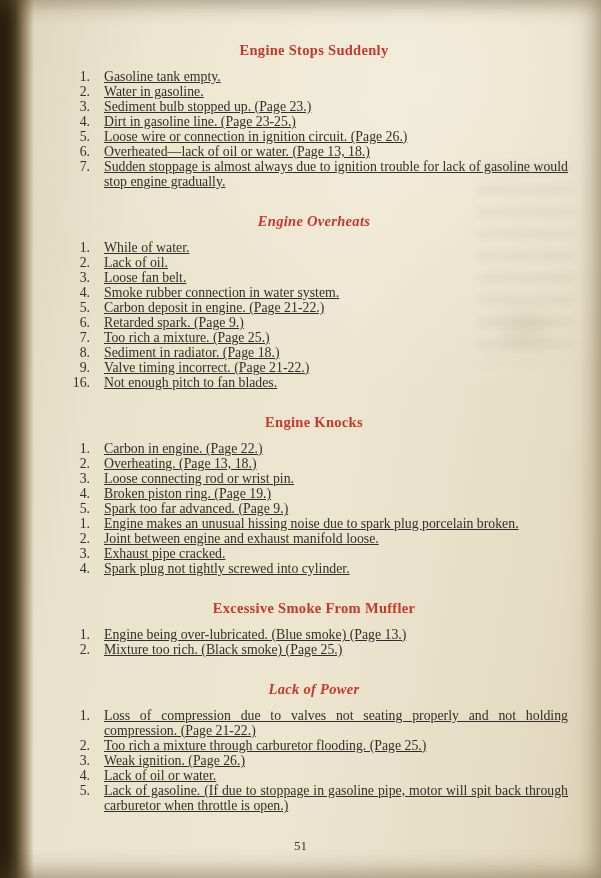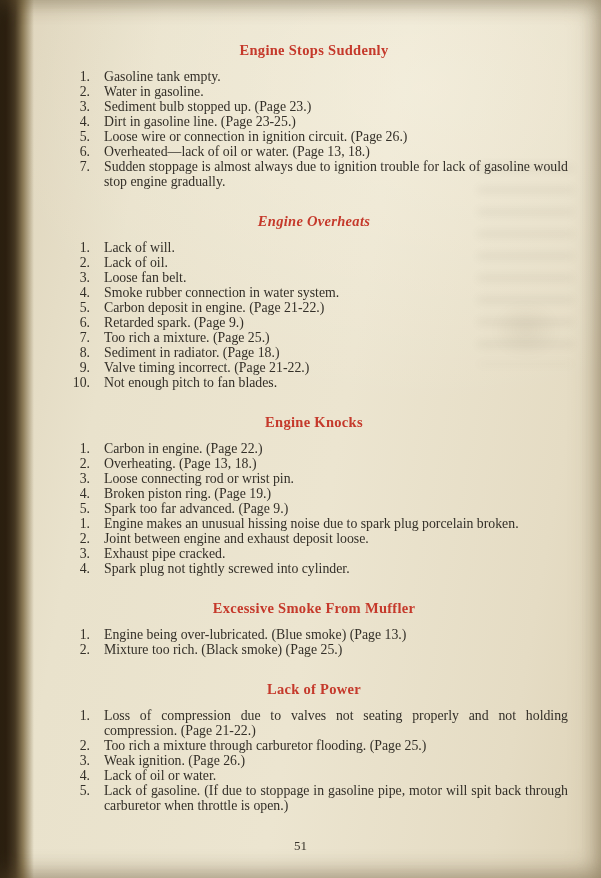--- a/index.html
+++ b/index.html
@@ -81,20 +81,21 @@
     line-height: 15px;
   }
   .item-num {
     flex: 0 0 30px;
     text-align: right;
     margin-right: 14px;
   }
   .item-text {
     flex: 1;
     text-align: justify;
+    text-decoration: underline;
   }
   .page-number {
     position: absolute;
     left: 0;
     top: 838px;
     width: 100%;
     text-align: center;
     font-size: 13px;
     color: #3a352c;
   }
@@ -145,21 +146,21 @@
     <span class="item-text">Sudden stoppage is almost always due to ignition trouble for lack of gasoline would stop engine gradually.</span>
   </li>
 </ol>
   </section>
 
   <section class="section">
     <h2 class="section-title" style="color: rgb(197, 57, 43); font-style: italic;">Engine Overheats</h2>
     <ol class="section-list">
   <li class="item">
     <span class="item-num">1.</span>
-    <span class="item-text">Lack of will.</span>
+    <span class="item-text">While of water.</span>
   </li>
 
   <li class="item">
     <span class="item-num">2.</span>
     <span class="item-text">Lack of oil.</span>
   </li>
 
   <li class="item">
     <span class="item-num">3.</span>
     <span class="item-text">Loose fan belt.</span>
@@ -189,21 +190,21 @@
     <span class="item-num">8.</span>
     <span class="item-text">Sediment in radiator.  (Page 18.)</span>
   </li>
 
   <li class="item">
     <span class="item-num">9.</span>
     <span class="item-text">Valve timing incorrect.  (Page 21-22.)</span>
   </li>
 
   <li class="item">
-    <span class="item-num">10.</span>
+    <span class="item-num">16.</span>
     <span class="item-text">Not enough pitch to fan blades.</span>
   </li>
 </ol>
   </section>
 
   <section class="section">
     <h2 class="section-title" style="color: rgb(197, 57, 43);">Engine Knocks</h2>
     <ol class="section-list">
   <li class="item">
     <span class="item-num">1.</span>
@@ -234,21 +235,21 @@
 
   <section class="section">
     <ol class="section-list">
   <li class="item">
     <span class="item-num">1.</span>
     <span class="item-text">Engine makes an unusual hissing noise due to spark plug porcelain broken.</span>
   </li>
 
   <li class="item">
     <span class="item-num">2.</span>
-    <span class="item-text">Joint between engine and exhaust deposit loose.</span>
+    <span class="item-text">Joint between engine and exhaust manifold loose.</span>
   </li>
 
   <li class="item">
     <span class="item-num">3.</span>
     <span class="item-text">Exhaust pipe cracked.</span>
   </li>
 
   <li class="item">
     <span class="item-num">4.</span>
     <span class="item-text">Spark plug not tightly screwed into cylinder.</span>
@@ -265,21 +266,21 @@
   </li>
 
   <li class="item">
     <span class="item-num">2.</span>
     <span class="item-text">Mixture too rich.  (Black smoke)  (Page 25.)</span>
   </li>
 </ol>
   </section>
 
   <section class="section">
-    <h2 class="section-title" style="color: rgb(197, 57, 43);">Lack of Power</h2>
+    <h2 class="section-title" style="color: rgb(197, 57, 43); font-style: italic;">Lack of Power</h2>
     <ol class="section-list">
   <li class="item">
     <span class="item-num">1.</span>
     <span class="item-text">Loss of compression due to valves not seating properly and not holding compression.  (Page 21-22.)</span>
   </li>
 
   <li class="item">
     <span class="item-num">2.</span>
     <span class="item-text">Too rich a mixture through carburetor flooding.  (Page 25.)</span>
   </li>

